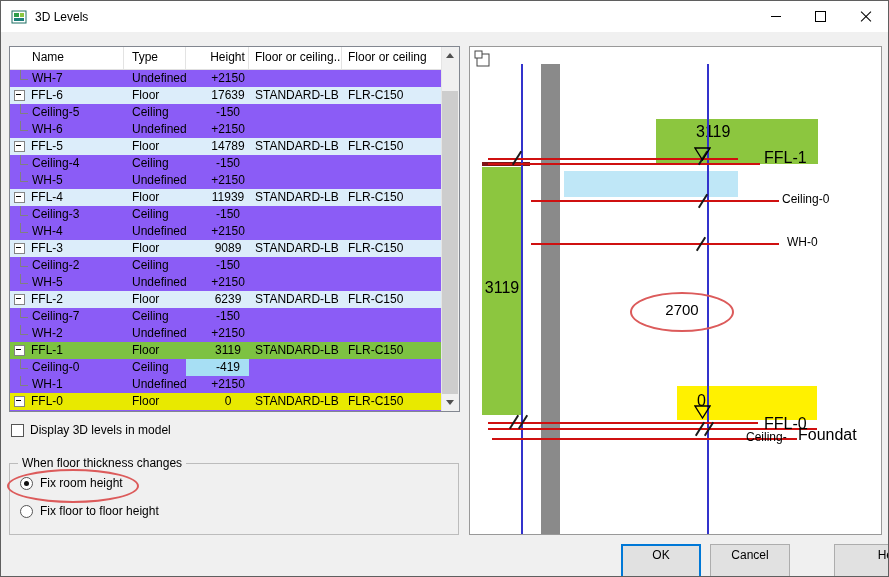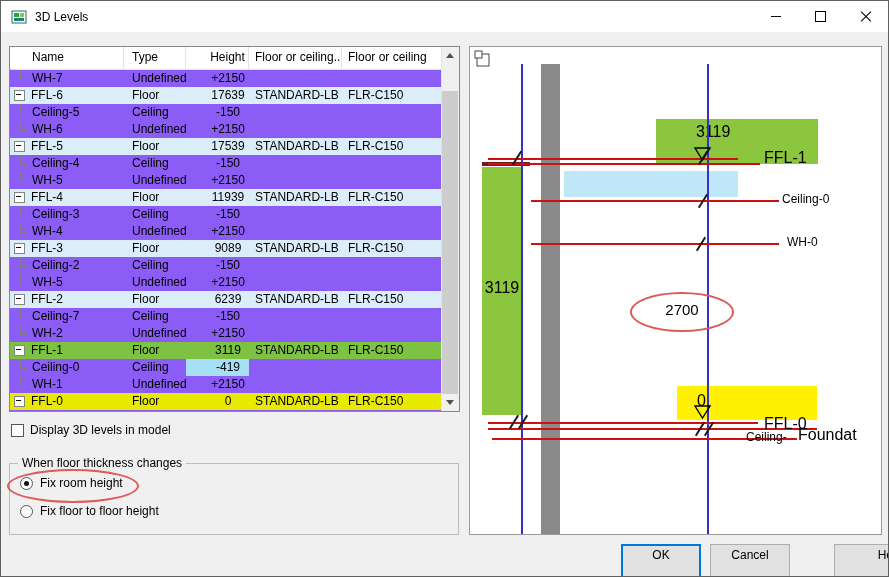--- a/index.html
+++ b/index.html
@@ -160,21 +160,21 @@
         <div class="trow hl-none">
           <div class="cell c-name"><span class="branch"></span><span>WH-6</span></div>
           <div class="cell c-type">Undefined</div>
           <div class="cell c-height">+2150</div>
           <div class="cell c-fc1"></div>
           <div class="cell c-fc2"></div>
         </div>
         <div class="trow hl-blue">
           <div class="cell c-name"><span class="minusbox"></span><span>FFL-5</span></div>
           <div class="cell c-type">Floor</div>
-          <div class="cell c-height">17539</div>
+          <div class="cell c-height">14789</div>
           <div class="cell c-fc1">STANDARD-LB</div>
           <div class="cell c-fc2">FLR-C150</div>
         </div>
         <div class="trow hl-none">
           <div class="cell c-name"><span class="branch"></span><span>Ceiling-4</span></div>
           <div class="cell c-type">Ceiling</div>
           <div class="cell c-height">-150</div>
           <div class="cell c-fc1"></div>
           <div class="cell c-fc2"></div>
         </div>

